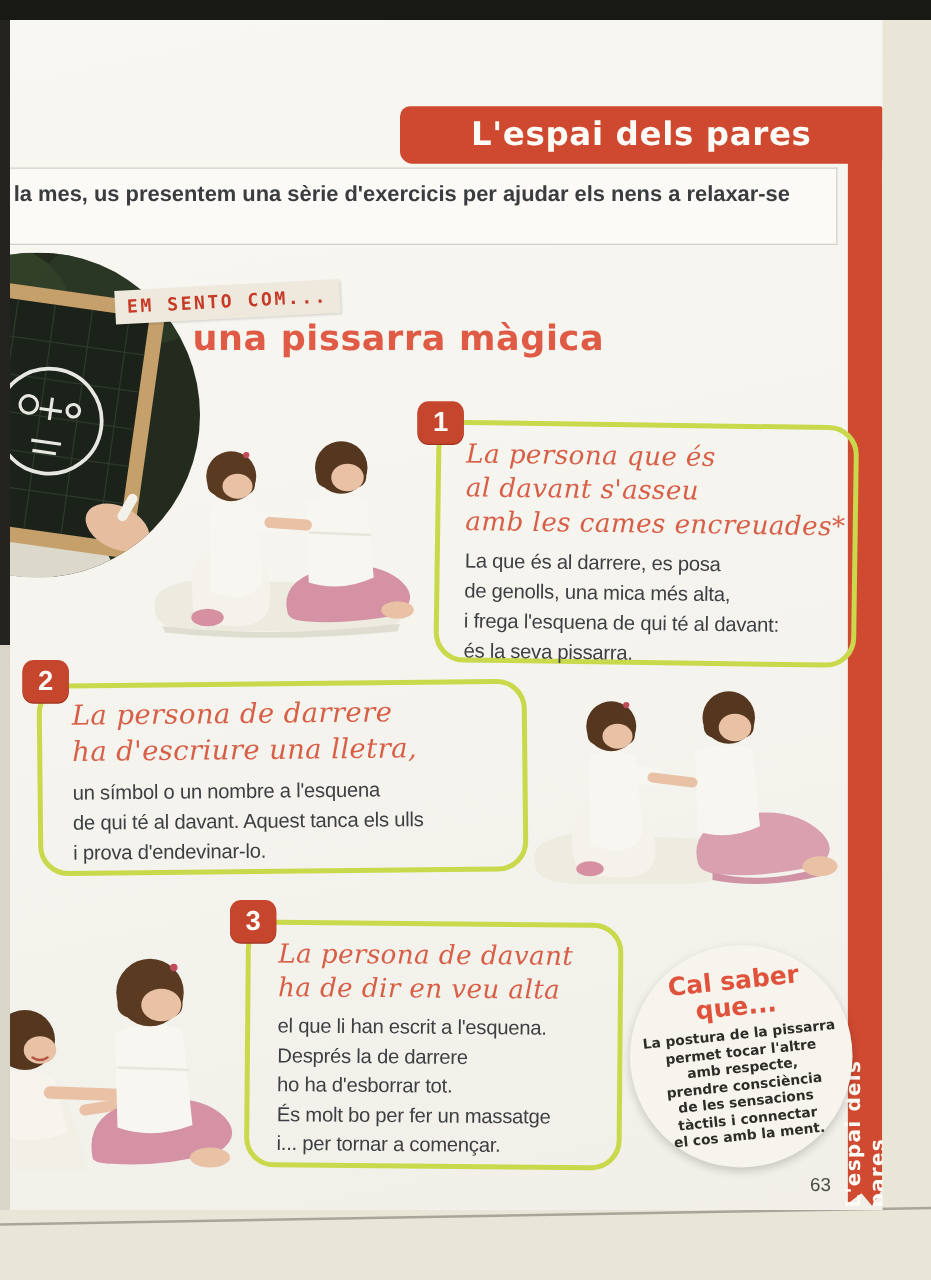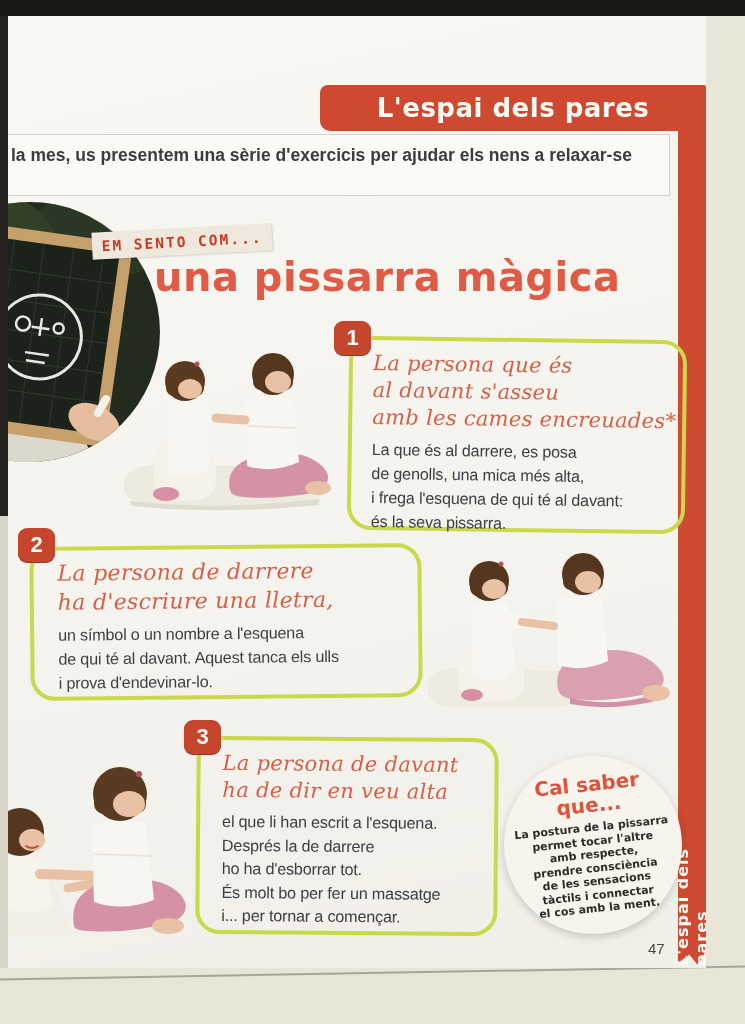--- a/index.html
+++ b/index.html
@@ -69,21 +69,21 @@
   }
   .kicker .label{
     font-family:"DejaVu Sans Mono", monospace;font-weight:bold;
     color:#c63b27;font-size:14.5px;letter-spacing:2px;white-space:nowrap;
   }
 
   
   .page-title{
     position:absolute;left:146px;top:238px;width:540px;
     font-family:"DejaVu Sans", sans-serif;
-    font-size:40px;font-weight:bold;color:#df5b45;letter-spacing:.5px;
+    font-size:28px;font-weight:bold;color:#df5b45;letter-spacing:.5px;
   }
 
   
   .badge{
     position:absolute;width:37px;height:34px;background:#c6452d;border-radius:9px;
     display:flex;align-items:center;justify-content:center;
     color:#fdfbf6;font-size:22px;font-weight:bold;
     box-shadow:0 1px 0 #9c3220;z-index:5;
   }
   #badge-1{left:326px;top:305px;}
@@ -316,16 +316,16 @@
           <div class="callout-line">amb respecte,</div>
           <div class="callout-line">prendre consciència</div>
           <div class="callout-line">de les sensacions</div>
           <div class="callout-line">tàctils i connectar</div>
           <div class="callout-line">el cos amb la ment.</div>
         </div>
       </div>
     </div>
 
 
-    <div class="folio">47</div>
+    <div class="folio">63</div>
 
   </div>
 </div>
 
 </body></html>

